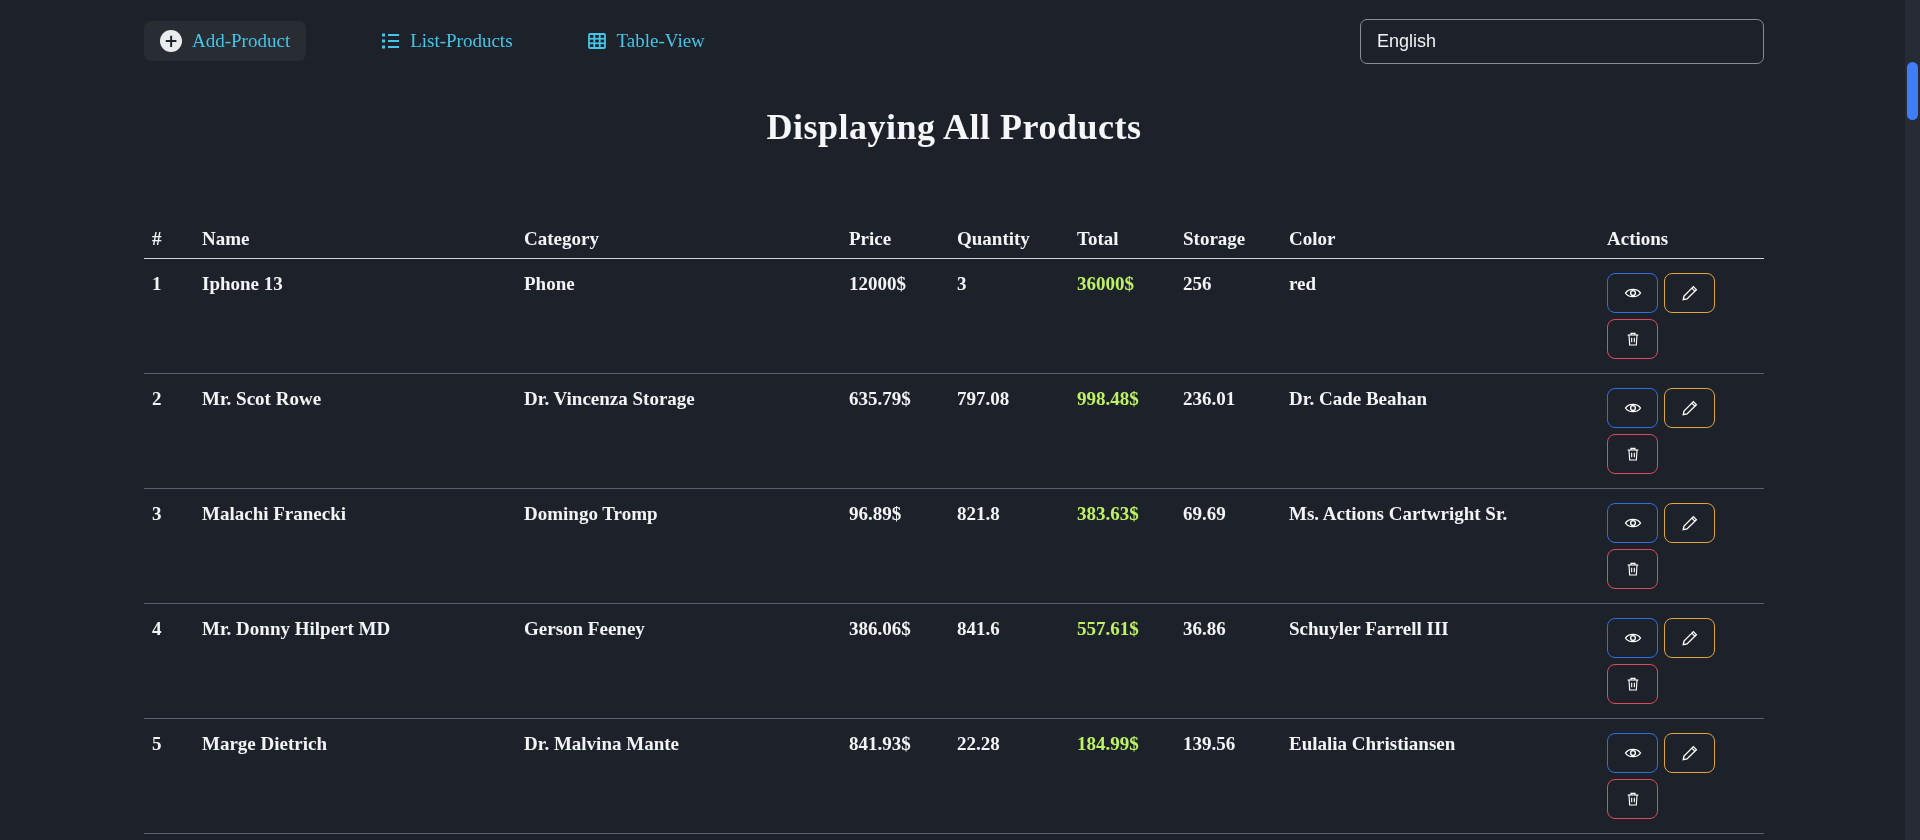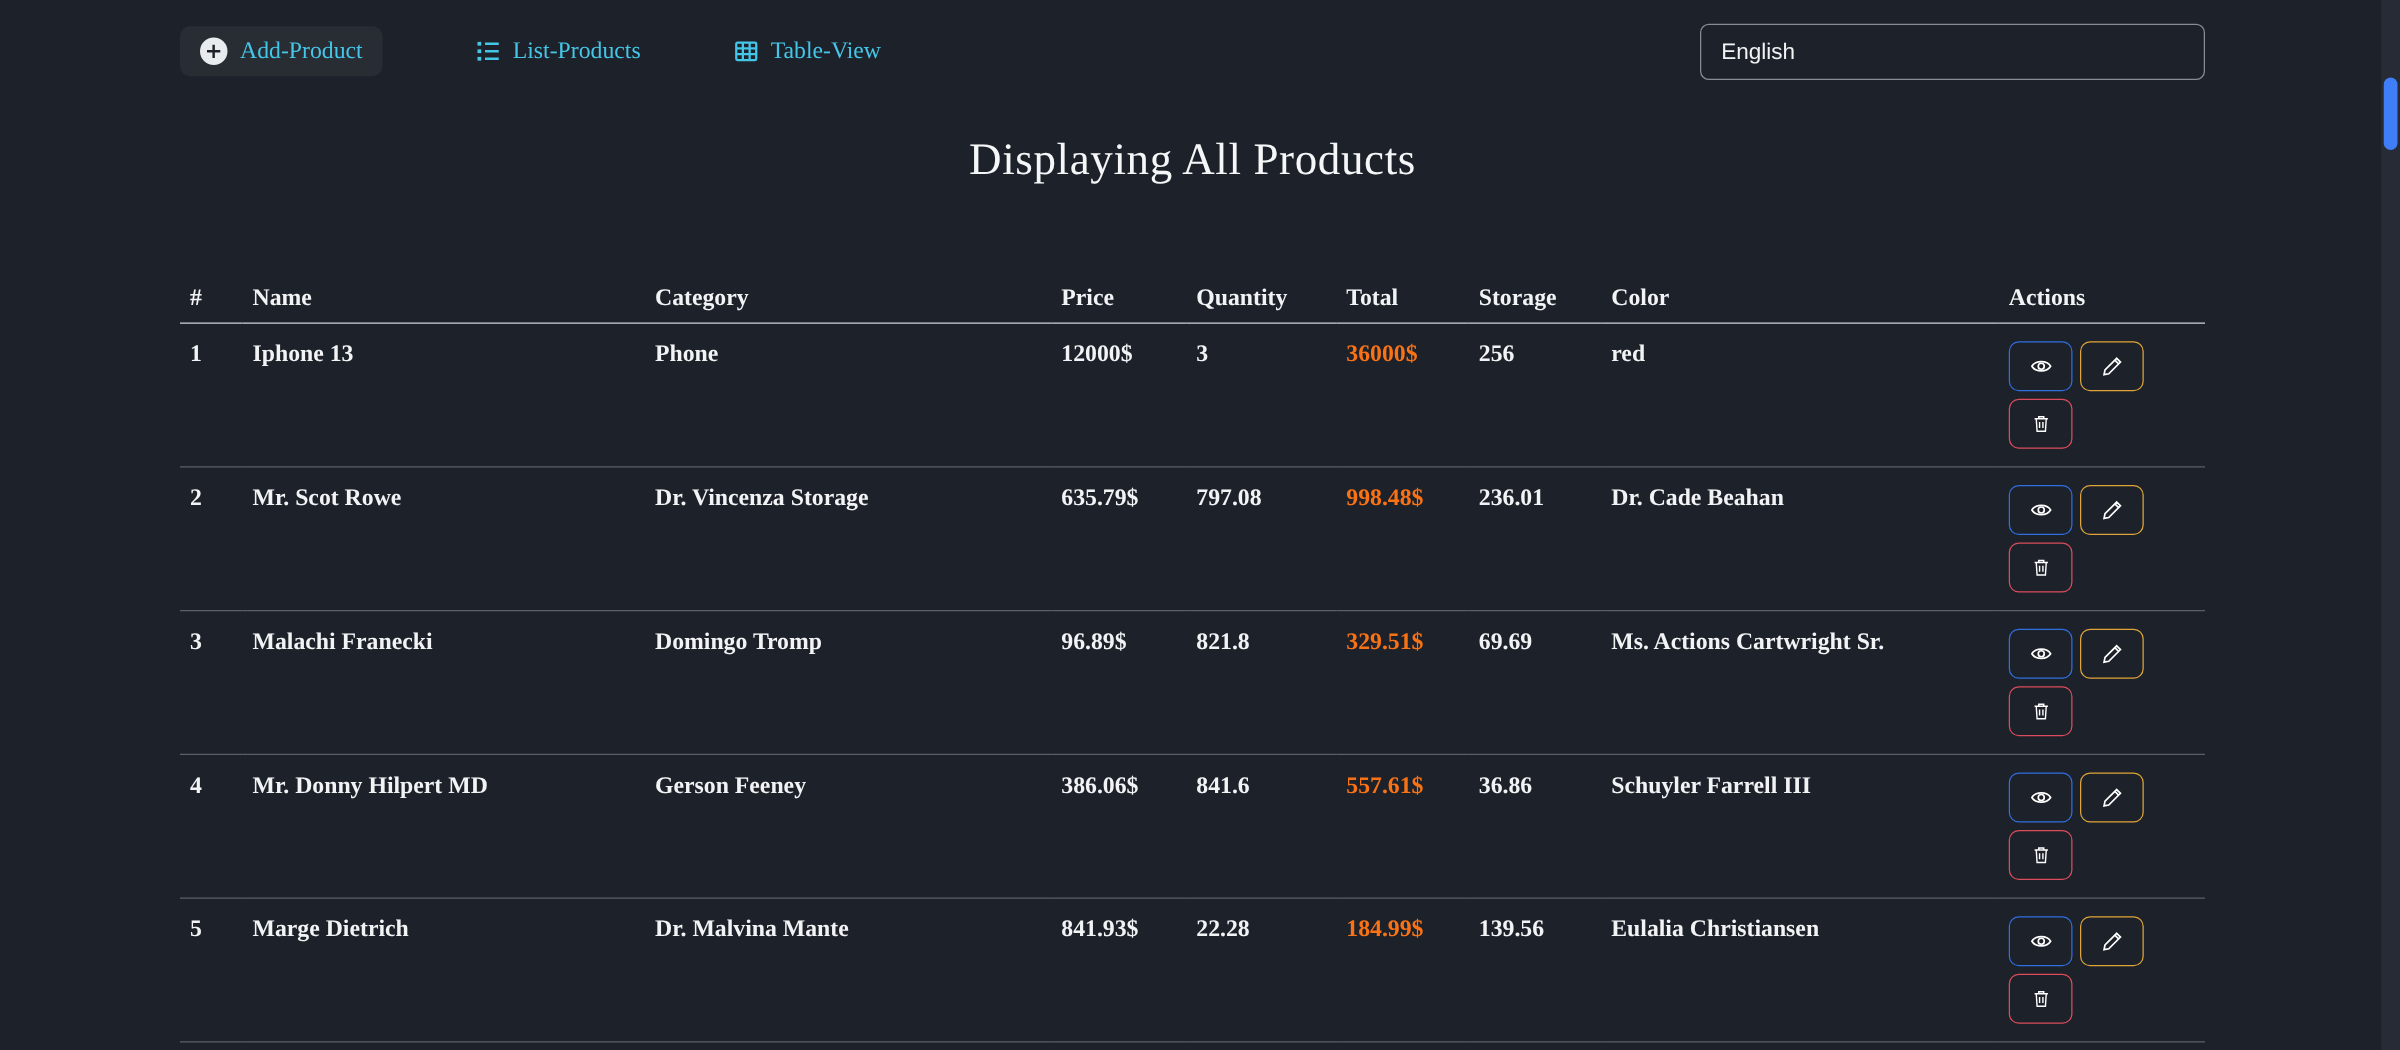--- a/index.html
+++ b/index.html
@@ -34,40 +34,40 @@
     background:transparent; border:1px solid #878d96; border-radius:7px;
     color:#f1f3f5; font-size:18px; padding:0 16px;
     appearance:none; -webkit-appearance:none;
     font-family:Liberation Sans, sans-serif; outline:none; cursor:pointer;
   }
   .lang-select option { color:#1d2129; }
 
   
   .page-title {
     text-align:center; margin-top:40px;
-    font-size:36px; font-weight:400; letter-spacing:0.5px; color:#f5f6f8;
+    font-size:36px; font-weight:700; letter-spacing:0.5px; color:#f5f6f8;
   }
 
   
   table { width:1620px; margin-top:70px; border-collapse:collapse; table-layout:fixed; }
   col.c1{width:50px;} col.c2{width:322px;} col.c3{width:325px;} col.c4{width:108px;}
   col.c5{width:120px;} col.c6{width:106px;} col.c7{width:106px;} col.c8{width:318px;}
   col.c9{width:165px;}
   th {
     text-align:left; font-size:19px; font-weight:700;
     padding:10px 8px 8px 8px;
     border-bottom:1px solid #cfd4dc;
   }
   td {
     vertical-align:top; font-size:19px; font-weight:700;
     padding:14px 8px 0 8px; height:115px;
     border-bottom:1px solid #5a606b;
     overflow:hidden; white-space:nowrap;
   }
-  td.total { color:#f97316; }
+  td.total { color:#bef264; }
 
   
   .actions { display:flex; flex-wrap:wrap; gap:6px; width:112px; }
   .btn {
     width:51px; height:40px; border-radius:8px;
     background:transparent; display:flex; align-items:center; justify-content:center;
     cursor:pointer; padding:0;
   }
   .btn-view   { border:1.5px solid #2f6fe0; }
   .btn-edit   { border:1.5px solid #dfa53a; }
@@ -242,21 +242,21 @@
       </div>
     </td>
   </tr>
 
   <tr>
     <td>3</td>
     <td>Malachi Franecki</td>
     <td>Domingo Tromp</td>
     <td>96.89$</td>
     <td>821.8</td>
-    <td class="total">329.51$</td>
+    <td class="total">383.63$</td>
     <td>69.69</td>
     <td>Ms. Actions Cartwright Sr.</td>
     <td>
       <div class="actions">
         <button class="btn btn-view">
           <span>
             <svg width="22" height="18" viewBox="0 0 24 24" fill="none" stroke="#ffffff" stroke-width="1.8">
               <path d="M2 12 C6 5.5 18 5.5 22 12 C18 18.5 6 18.5 2 12 Z"></path>
               <circle cx="12" cy="12" r="3.2"></circle>
             </svg>

